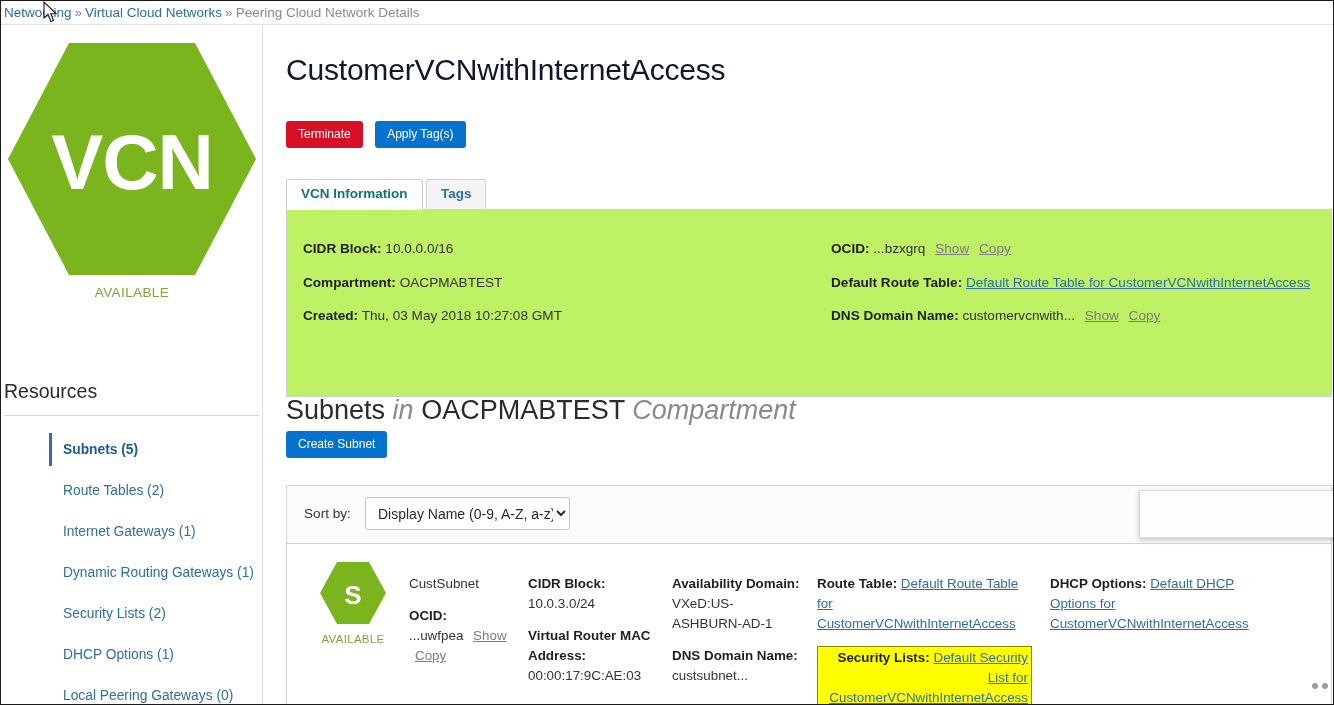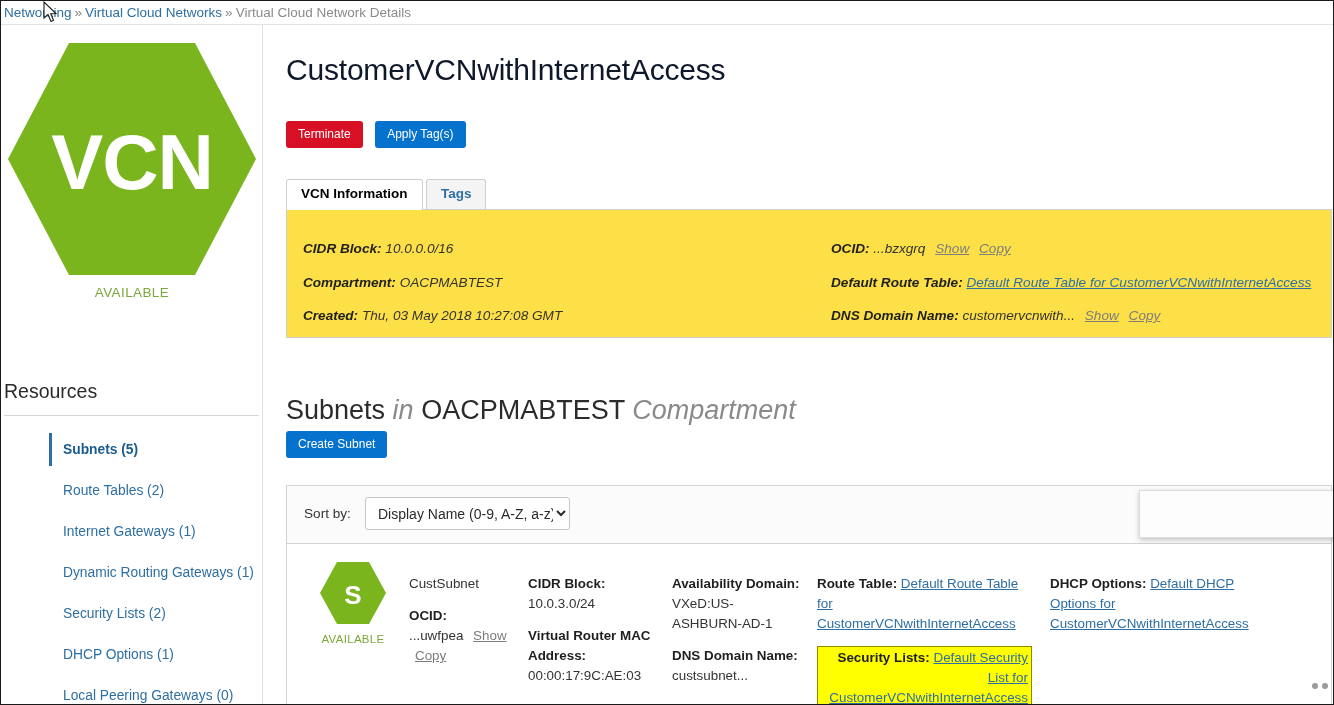--- a/index.html
+++ b/index.html
@@ -189,42 +189,41 @@
     color: #2e6fa3;
     font-weight: bold;
     cursor: pointer;
     border-radius: 3px 3px 0 0;
     position: relative;
     box-sizing: border-box;
     line-height: 1;
   }
   .tab.active {
     background: #ffffff;
-    color: #000000;
+    color: #0f766e;
     z-index: 3;
   }
   .tab.active::after {
     content: "";
     position: absolute;
     left: 0; right: 0; bottom: -1px;
     height: 1px;
     background: #ffffff;
   }
   .tab + .tab { margin-left: -1px; }
 
   .info-panel {
     position: absolute;
     left: 22px;
     top: 184px;
     width: 1046px;
-    height: 129px;
+    height: 188px;
     border: 1px solid #cfcfcf;
-    background: #fde047;
-    box-sizing: border-box;
-    font-style: italic;
+    background: #bef264;
+    box-sizing: border-box;
   }
   .info-grid {
     position: absolute;
     left: 16px;
     top: 30px;
     width: 1014px;
   }
   .info-col-left {
     position: absolute;
     left: 0px;
@@ -404,21 +403,21 @@
     z-index: 40;
     pointer-events: none;
   }
 </style>
 </head>
 <body>
 
 <div id="page">
 
   <div class="breadcrumb">
-    <a>Networking</a><span class="sep">»</span><a>Virtual Cloud Networks</a><span class="sep">»</span><span class="current">Virtual Cloud Network Details</span>
+    <a>Networking</a><span class="sep">»</span><a>Virtual Cloud Networks</a><span class="sep">»</span><span class="current">Peering Cloud Network Details</span>
   </div>
 
   <div class="sidebar">
     <div class="hexwrap">
       <svg class="hex-vcn" viewBox="0 0 250 244">
         <polygon points="62,6 188,6 249,122 188,238 62,238 1,122" fill="#7ab51d"></polygon>
         <text x="125" y="152" text-anchor="middle" fill="#ffffff" font-family="Liberation Sans, sans-serif" font-size="78" font-weight="bold" letter-spacing="-1">VCN</text>
       </svg>
       <div class="avail-label">AVAILABLE</div>
     </div>

